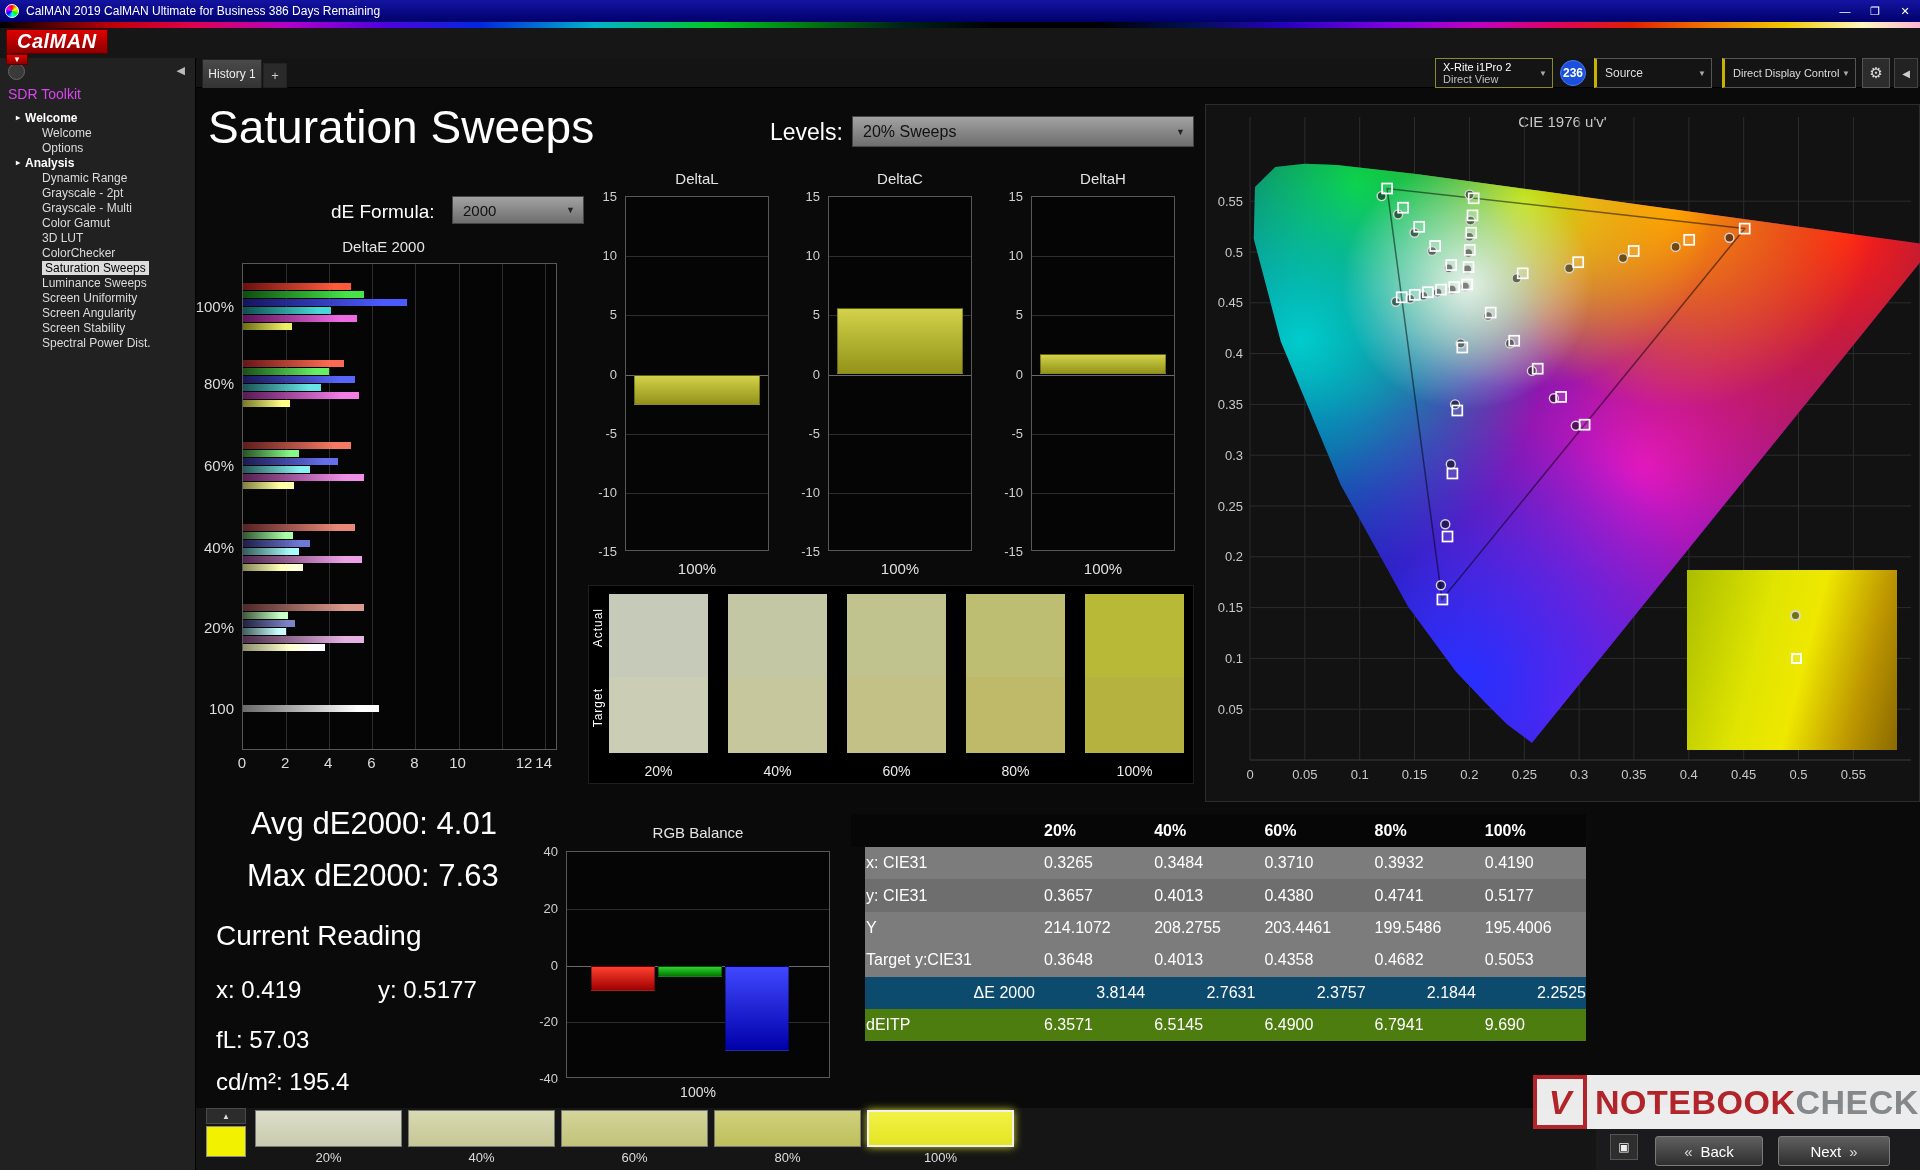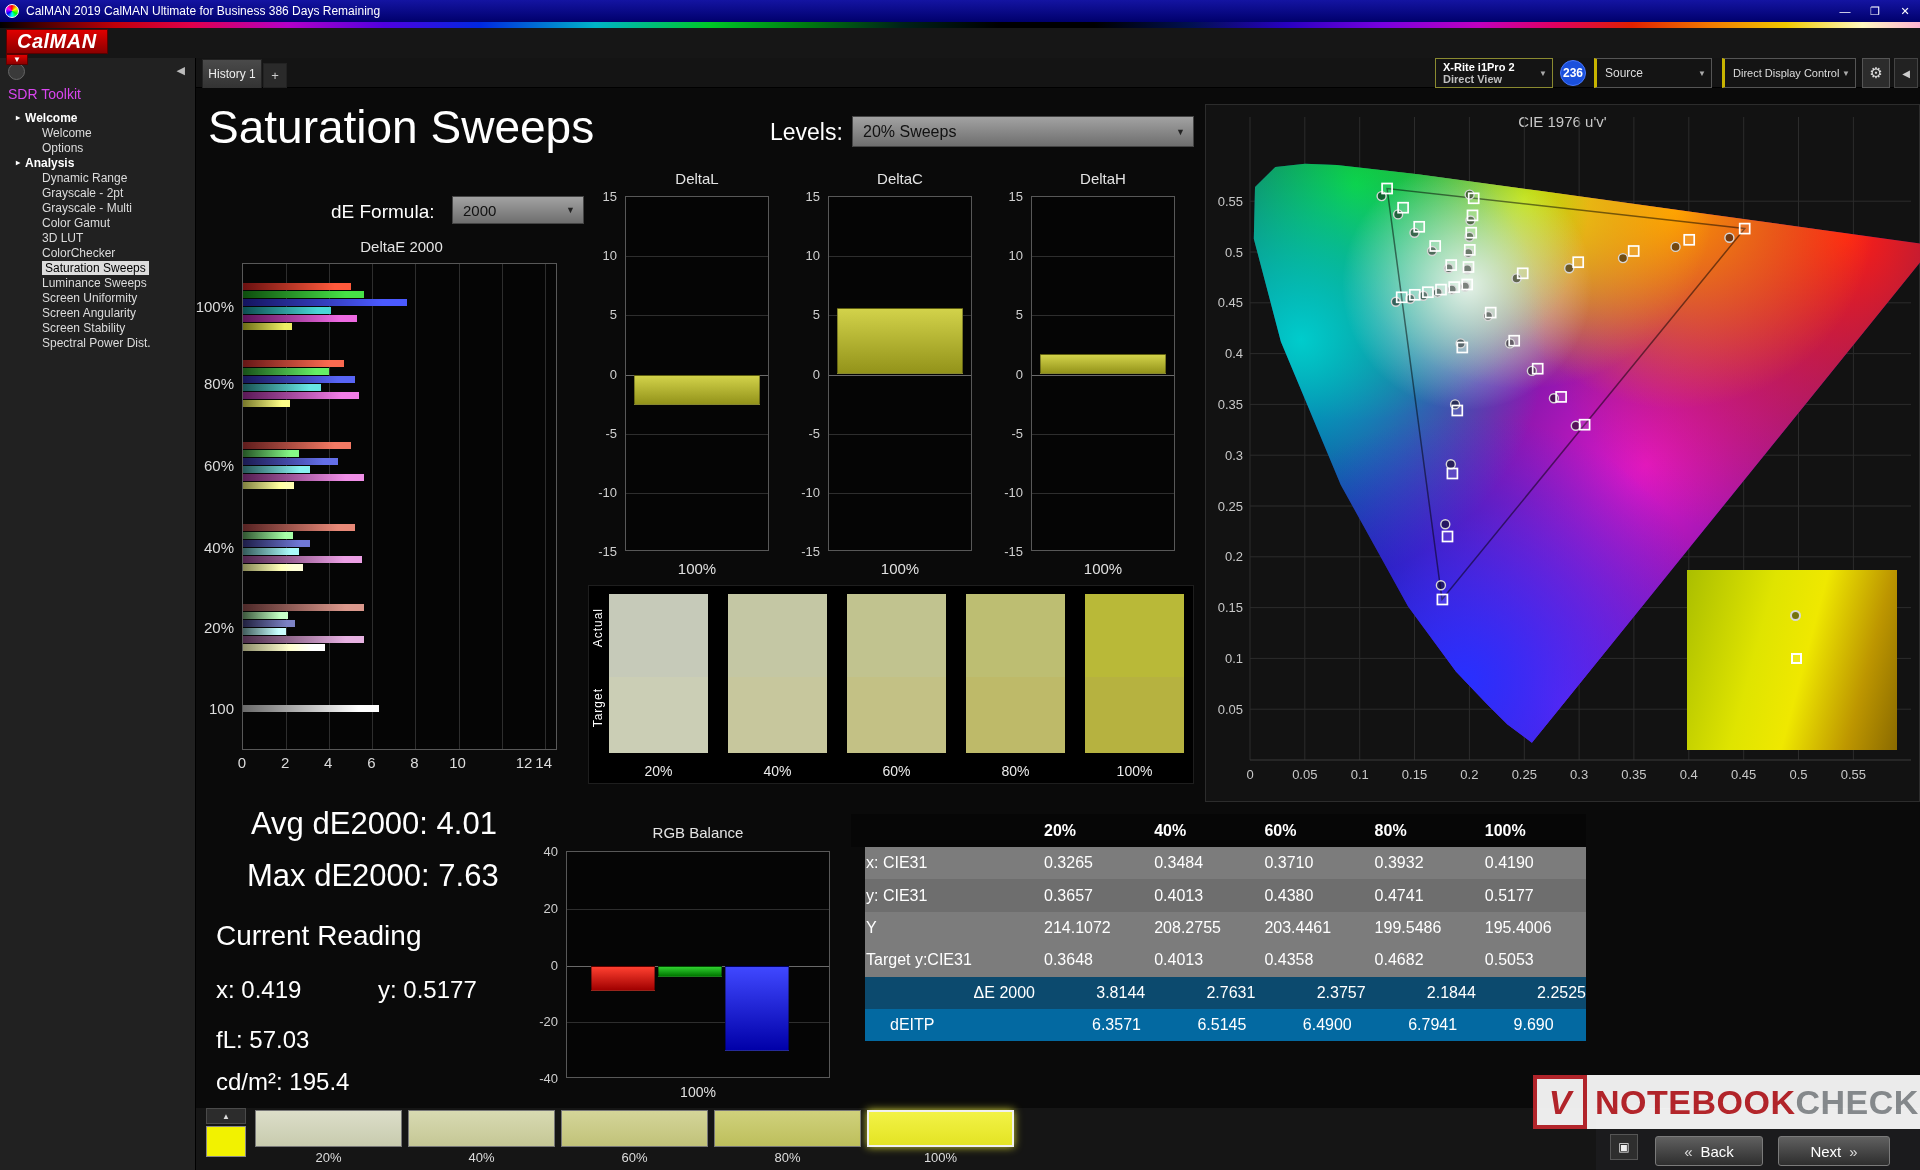--- a/index.html
+++ b/index.html
@@ -18,21 +18,21 @@
   
   .headerband{left:0;top:28px;width:1920px;height:30px;background:#161616;z-index:1;}
   .tabband{left:196px;top:58px;width:1724px;height:30px;background:#141414;border-bottom:1px solid #000;z-index:1;}
 
   .logo{left:6px;top:29px;height:27px;display:flex;z-index:5;cursor:pointer;flex-direction:column;}
   .logo-main{background:linear-gradient(#e00000,#8c0000);border:1px solid #5a0000;color:#fff;font-style:italic;font-weight:bold;font-size:20px;padding:0 10px;display:flex;align-items:center;letter-spacing:0.5px;}
   .logo-caret{width:22px;background:linear-gradient(#e00000,#8c0000);border:1px solid #5a0000;border-left:1px solid #600;color:#fff;font-size:8px;display:flex;align-items:center;justify-content:center;}
 
   
   .dd{position:absolute;background:#141414;border:1px solid #555;color:#ddd;display:flex;align-items:center;z-index:6;cursor:pointer;}
-  .meter-dd{left:1435px;top:58px;width:118px;height:30px;border-color:#8a8a30;flex-direction:column;justify-content:center;align-items:flex-start;padding-left:7px;font-weight:bold;}
+  .meter-dd{left:1435px;top:58px;width:118px;height:30px;border-color:#8a8a30;flex-direction:column;justify-content:center;align-items:flex-start;padding-left:7px;}
   .meter-dd .l1{font-size:11px;line-height:12px;color:#fff;}
   .meter-dd .l2{font-size:11px;line-height:12px;color:#c0c0c0;}
   .dd-caret{position:absolute;right:5px;top:50%;transform:translateY(-50%);font-size:8px;color:#aaa;}
   .badge{position:absolute;left:1560px;top:60px;width:26px;height:26px;border-radius:50%;background:#1a50dc;color:#fff;font-size:12px;font-weight:bold;display:flex;align-items:center;justify-content:center;border:1px solid #4878ff;z-index:6;}
   .source-dd{left:1594px;top:58px;width:118px;height:30px;padding-left:8px;font-size:12px;border-left:3px solid #c8b400;}
   .ddc-dd{left:1722px;top:58px;width:134px;height:30px;padding-left:8px;font-size:11px;border-left:3px solid #c8b400;}
   .gear-btn{position:absolute;left:1862px;top:58px;width:28px;height:30px;background:#2c2c2c;border:1px solid #555;color:#ddd;font-size:15px;display:flex;align-items:center;justify-content:center;z-index:6;cursor:pointer;}
   .collapse-btn{position:absolute;left:1894px;top:58px;width:24px;height:30px;background:#222;border:1px solid #444;color:#ccc;font-size:10px;display:flex;align-items:center;justify-content:center;z-index:6;cursor:pointer;}
 
   
@@ -61,21 +61,21 @@
   .dd-caret-dark{position:absolute;right:8px;top:50%;transform:translateY(-50%);font-size:9px;color:#222;}
 
   
   .chart-title{font-size:15px;color:#e4e4e4;text-align:center;}
   .plot{background:#050505;border:1px solid #585858;position:absolute;overflow:hidden;}
   .vgrid{position:absolute;top:0;bottom:0;width:1px;background:#2e2e2e;}
   .hgrid{position:absolute;left:0;right:0;height:1px;background:#2e2e2e;}
   .zeroline{background:#6a6a6a;}
 
   
-  #de-title{position:absolute;left:244px;top:238px;width:315px;text-align:center;}
+  #de-title{position:absolute;left:226px;top:238px;width:315px;text-align:center;}
   #de-plot{left:242px;top:263px;width:315px;height:487px;}
   #de-ylabels{position:absolute;left:148px;top:0;width:86px;height:100%;}
   .de-ylabel{position:absolute;right:0;transform:translateY(-50%);font-size:15px;color:#dcdcdc;}
   #de-xlabels{position:absolute;left:242px;top:754px;width:316px;height:20px;}
   .de-xtick{position:absolute;transform:translateX(-50%);font-size:15px;color:#dcdcdc;}
   .debar{position:absolute;left:0;height:7px;}
 
   
   .dchart{position:absolute;top:170px;width:204px;height:408px;}
   .dtitle{position:absolute;left:60px;top:0;width:144px;}
@@ -610,21 +610,21 @@
       </div>
       <div class="t-row" style="background: #0c4a6e; text-align: right;">
         <span class="t-strip"></span>
         <span class="t-label">ΔE 2000</span>
         <span class="t-val">3.8144</span>
         <span class="t-val">2.7631</span>
         <span class="t-val">2.3757</span>
         <span class="t-val">2.1844</span>
         <span class="t-val">2.2525</span>
       </div>
-      <div class="t-row" style="background: #0369a1; gap: 24px;">
+      <div class="t-row" style="background: #4d7c0f;">
         <span class="t-strip"></span>
         <span class="t-label">dEITP</span>
         <span class="t-val">6.3571</span>
         <span class="t-val">6.5145</span>
         <span class="t-val">6.4900</span>
         <span class="t-val">6.7941</span>
         <span class="t-val">9.690</span>
       </div>
     </div>
 

